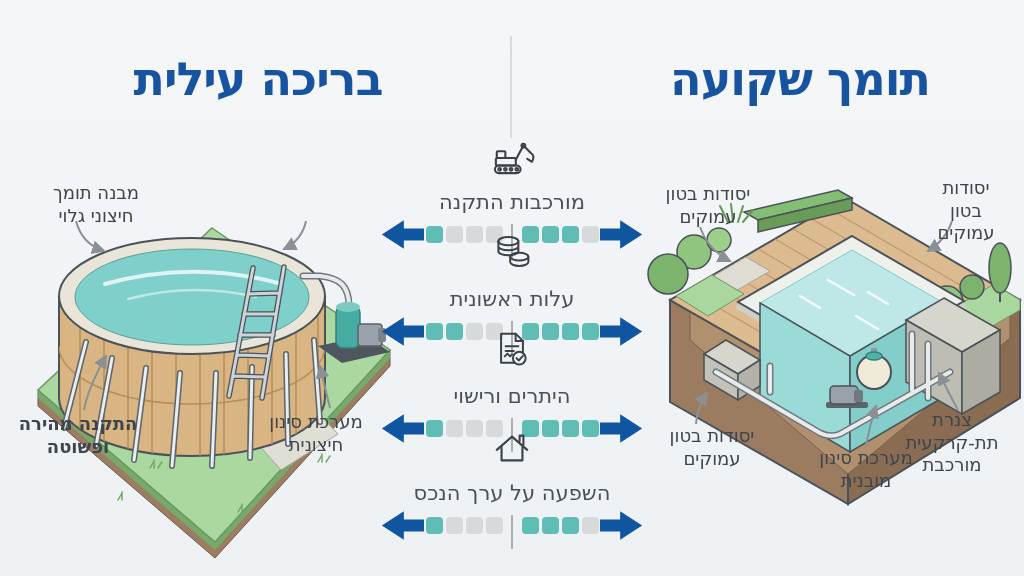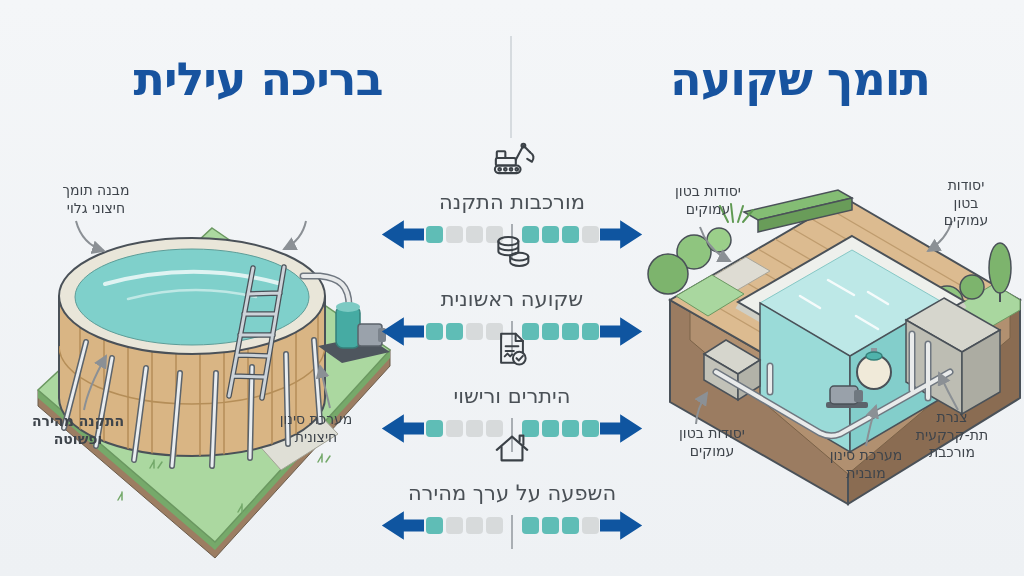--- a/index.html
+++ b/index.html
@@ -12,21 +12,21 @@
   .title{
     position:absolute;top:52px;width:440px;text-align:center;
     font-size:46px;font-weight:bold;color:var(--title-blue,#17539f);
     direction:rtl;letter-spacing:-1px;
   }
   .title-left{left:38px;}
   .title-right{left:580px;}
   .ann{
     position:absolute;transform:translateX(-50%);
     white-space:pre-line;text-align:center;direction:rtl;
-    font-size:14px;line-height:1.25;font-weight:500;
+    font-size:18px;line-height:1.25;font-weight:500;
     color:var(--annotation-text,#3e444b);
   }
   .comp-row{position:absolute;left:374px;width:276px;display:flex;flex-direction:column;align-items:center;}
   .comp-icon{height:40px;display:flex;align-items:flex-end;justify-content:center;}
   .comp-icon svg{stroke:#3b4147;fill:none;stroke-width:2.2;stroke-linecap:round;stroke-linejoin:round;}
   .comp-label{margin-top:14px;font-size:21px;color:#4a5056;direction:rtl;}
   .comp-bar{margin-top:4px;display:flex;align-items:flex-start;}
   .squares{display:flex;margin-top:8px;}
   .sq{width:17px;height:17px;border-radius:4px;margin:0 1.5px;}
   .sq-on{background:var(--rating-filled,#5fbdb6);}
@@ -236,21 +236,21 @@
 
   <div class="comp-row" style="top:233px;">
     <div class="comp-icon">
       <svg width="42" height="40" viewBox="0 0 44 44">
         <ellipse cx="18" cy="9" rx="11" ry="4.5"></ellipse>
         <path d="M7,9 V20 M29,9 V20 M7,14.5 a11,4.5 0 0 0 22,0 M7,20 a11,4.5 0 0 0 22,0"></path>
         <ellipse cx="30" cy="26" rx="10" ry="4.2"></ellipse>
         <path d="M20,26 V32 M40,26 V32 M20,32 a10,4.2 0 0 0 20,0"></path>
       </svg>
     </div>
-    <div class="comp-label">שקועה ראשונית</div>
+    <div class="comp-label">עלות ראשונית</div>
     <div class="comp-bar">
       <svg class="arrow-svg" width="44" height="33" viewBox="0 0 48 33">
           <polygon points="48,10 26,10 26,1 2,16.5 26,32 26,23 48,23" fill="var(--arrow-blue,#0f55a0)"></polygon>
         </svg>
       <div class="squares">
           <span class="sq sq-on"></span>
           <span class="sq sq-on"></span>
           <span class="sq sq-off"></span>
           <span class="sq sq-off"></span>
         </div>
@@ -303,21 +303,21 @@
   </div>
 
   <div class="comp-row" style="top:427px;">
     <div class="comp-icon">
       <svg width="42" height="38" viewBox="0 0 44 40">
         <path d="M6,22 L22,8 L38,22"></path>
         <path d="M30,13 V7 H34 V16.5"></path>
         <path d="M11,19 V33 H33 V19"></path>
       </svg>
     </div>
-    <div class="comp-label">השפעה על ערך מהירה</div>
+    <div class="comp-label">השפעה על ערך הנכס</div>
     <div class="comp-bar">
       <svg class="arrow-svg" width="44" height="33" viewBox="0 0 48 33">
           <polygon points="48,10 26,10 26,1 2,16.5 26,32 26,23 48,23" fill="var(--arrow-blue,#0f55a0)"></polygon>
         </svg>
       <div class="squares">
           <span class="sq sq-on"></span>
           <span class="sq sq-off"></span>
           <span class="sq sq-off"></span>
           <span class="sq sq-off"></span>
         </div>

